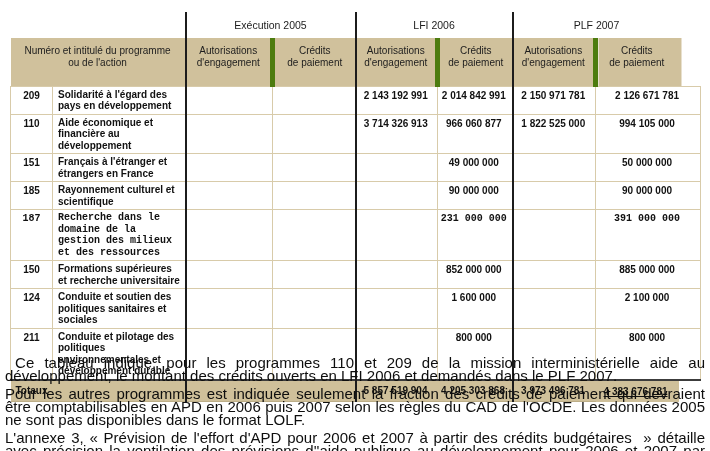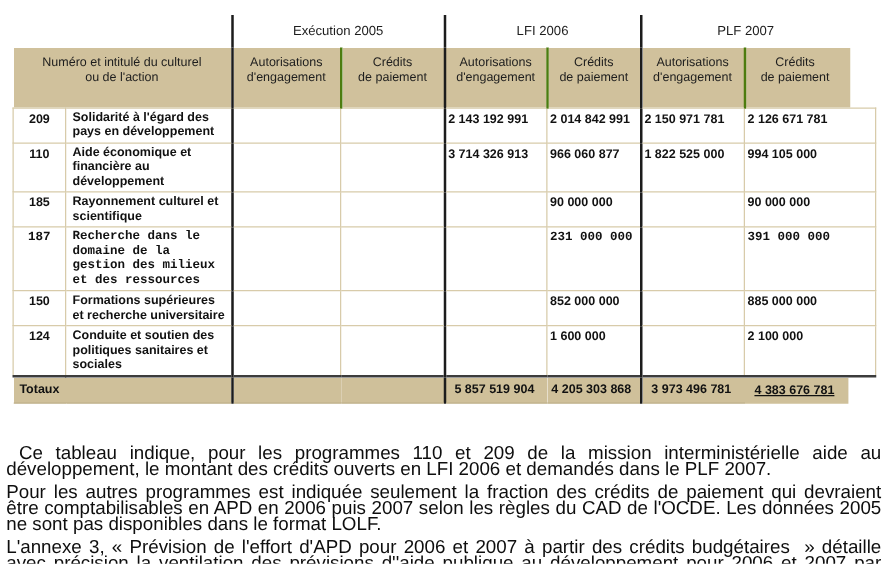--- a/index.html
+++ b/index.html
@@ -20,36 +20,36 @@
   }
   td.black-left{border-left:2px solid #1c1c1c !important;}
   tr.group-row td.last-group{padding-right:22px;}
 
   
   tr.band-row{height:48px;}
   tr.band-row td{
     background:#d0c19c;vertical-align:top;text-align:center;
     font-size:10px;line-height:12px;color:#1d1d1d;
     padding-top:7px;white-space:pre-line;
-    border-left:2px solid #4d7c0f;
+    border-left:5px solid #4d7c0f;
   }
   tr.band-row td:first-child{border-left:none;}
   tr.band-row td.band-last{
     background:linear-gradient(to right,#d0c19c 0 83px,#ffffff 83px);
     padding-right:26px;
   }
 
   
   tr.data-row td{
     background:#fff;border:1px solid #d8cbaa;
     font-size:10px;font-weight:bold;vertical-align:top;
   }
   tr.data-row td.num{text-align:center;padding-top:3px;}
   tr.data-row td.name{padding:2px 3px 2px 5px;line-height:11.5px;}
-  tr.data-row td.val{text-align:left;padding:3px 4px 0 2px;white-space:nowrap;}
+  tr.data-row td.val{text-align:center;padding:3px 4px 0 2px;white-space:nowrap;}
   tr.h26{height:26px;margin-left:44px;} tr.h34{height:34px;font-family:Liberation Mono, monospace;} tr.h38{height:38px;}
 
   
   tr.totals-row{height:22px;}
   tr.totals-row td{
     background:#cfc09a;border-top:2px solid #3c3c3c;
     border-bottom:1px solid #bdae87;
     font-size:10px;font-weight:bold;vertical-align:middle;white-space:nowrap;
   }
   tr.totals-row td.tlabel{text-align:left;padding-left:5px;}
@@ -85,21 +85,21 @@
 
     <tbody>
         <tr class="group-row">
       <td colspan="2"></td>
       <td colspan="2" class="black-left">Exécution 2005</td>
       <td colspan="2" class="black-left">LFI 2006</td>
       <td colspan="2" class="black-left last-group">PLF 2007</td>
     </tr>
 
     <tr class="band-row">
-      <td colspan="2">Numéro et intitulé du culturel
+      <td colspan="2">Numéro et intitulé du programme
 ou de l'action</td>
       <td class="black-left">Autorisations
 d'engagement</td>
       <td>Crédits
 de paiement</td>
       <td class="black-left">Autorisations
 d'engagement</td>
       <td>Crédits
 de paiement</td>
       <td class="black-left">Autorisations
@@ -122,20 +122,30 @@
       <td class="num">110</td>
       <td class="name">Aide économique et financière au développement</td>
       <td class="val black-left"></td>
       <td class="val"></td>
       <td class="val black-left">3 714 326 913</td>
       <td class="val">966 060 877</td>
       <td class="val black-left">1 822 525 000</td>
       <td class="val">994 105 000</td>
     </tr>
     <tr class="data-row h26">
+      <td class="num">151</td>
+      <td class="name">Français à l'étranger et étrangers en France</td>
+      <td class="val black-left"></td>
+      <td class="val"></td>
+      <td class="val black-left"></td>
+      <td class="val">49 000 000</td>
+      <td class="val black-left"></td>
+      <td class="val">50 000 000</td>
+    </tr>
+    <tr class="data-row h26">
       <td class="num">185</td>
       <td class="name">Rayonnement culturel et scientifique</td>
       <td class="val black-left"></td>
       <td class="val"></td>
       <td class="val black-left"></td>
       <td class="val">90 000 000</td>
       <td class="val black-left"></td>
       <td class="val">90 000 000</td>
     </tr>
     <tr class="data-row h34">
@@ -160,20 +170,30 @@
     </tr>
     <tr class="data-row h26">
       <td class="num">124</td>
       <td class="name">Conduite et soutien des politiques sanitaires et sociales</td>
       <td class="val black-left"></td>
       <td class="val"></td>
       <td class="val black-left"></td>
       <td class="val">1 600 000</td>
       <td class="val black-left"></td>
       <td class="val">2 100 000</td>
+    </tr>
+    <tr class="data-row h38">
+      <td class="num">211</td>
+      <td class="name">Conduite et pilotage des politiques environnementales et développement durable</td>
+      <td class="val black-left"></td>
+      <td class="val"></td>
+      <td class="val black-left"></td>
+      <td class="val">800 000</td>
+      <td class="val black-left"></td>
+      <td class="val">800 000</td>
     </tr>
 
     <tr class="totals-row">
       <td colspan="2" class="tlabel">Totaux</td>
       <td class="val black-left"></td>
       <td class="val"></td>
       <td class="val black-left">5 857 519 904</td>
       <td class="val">4 205 303 868</td>
       <td class="val black-left">3 973 496 781</td>
       <td class="val totals-last">4 383 676 781</td>

